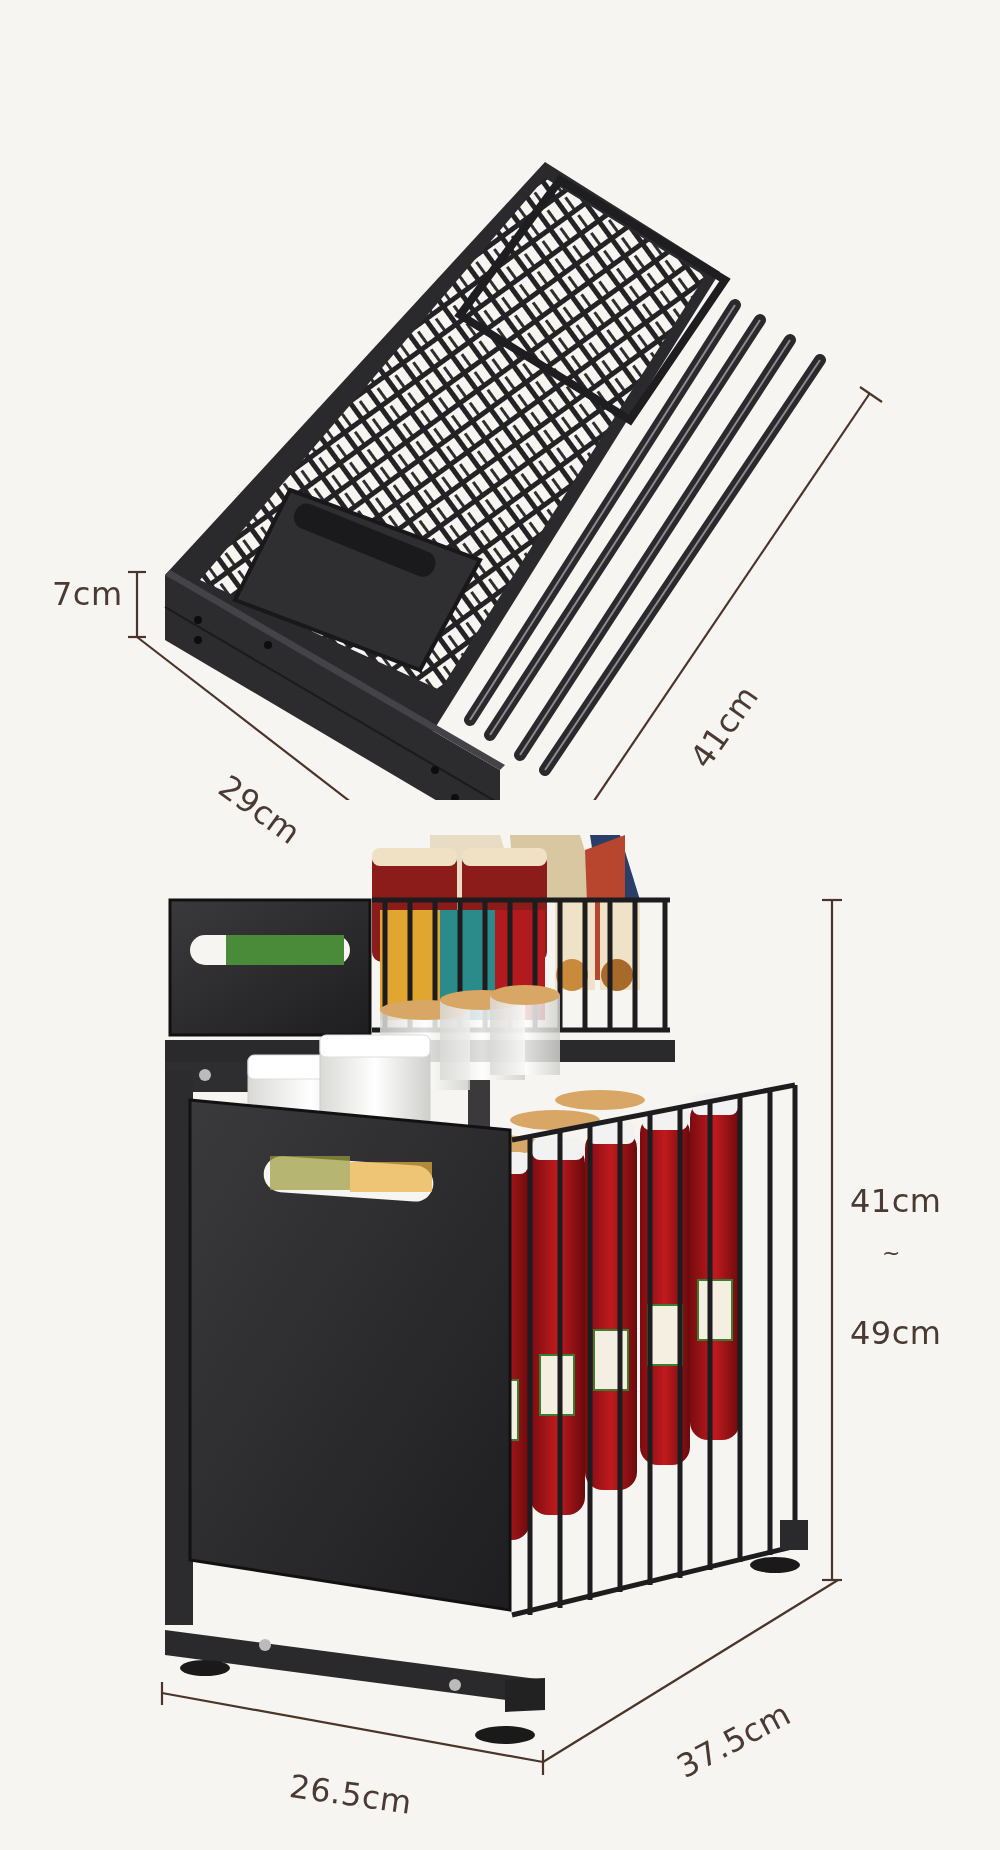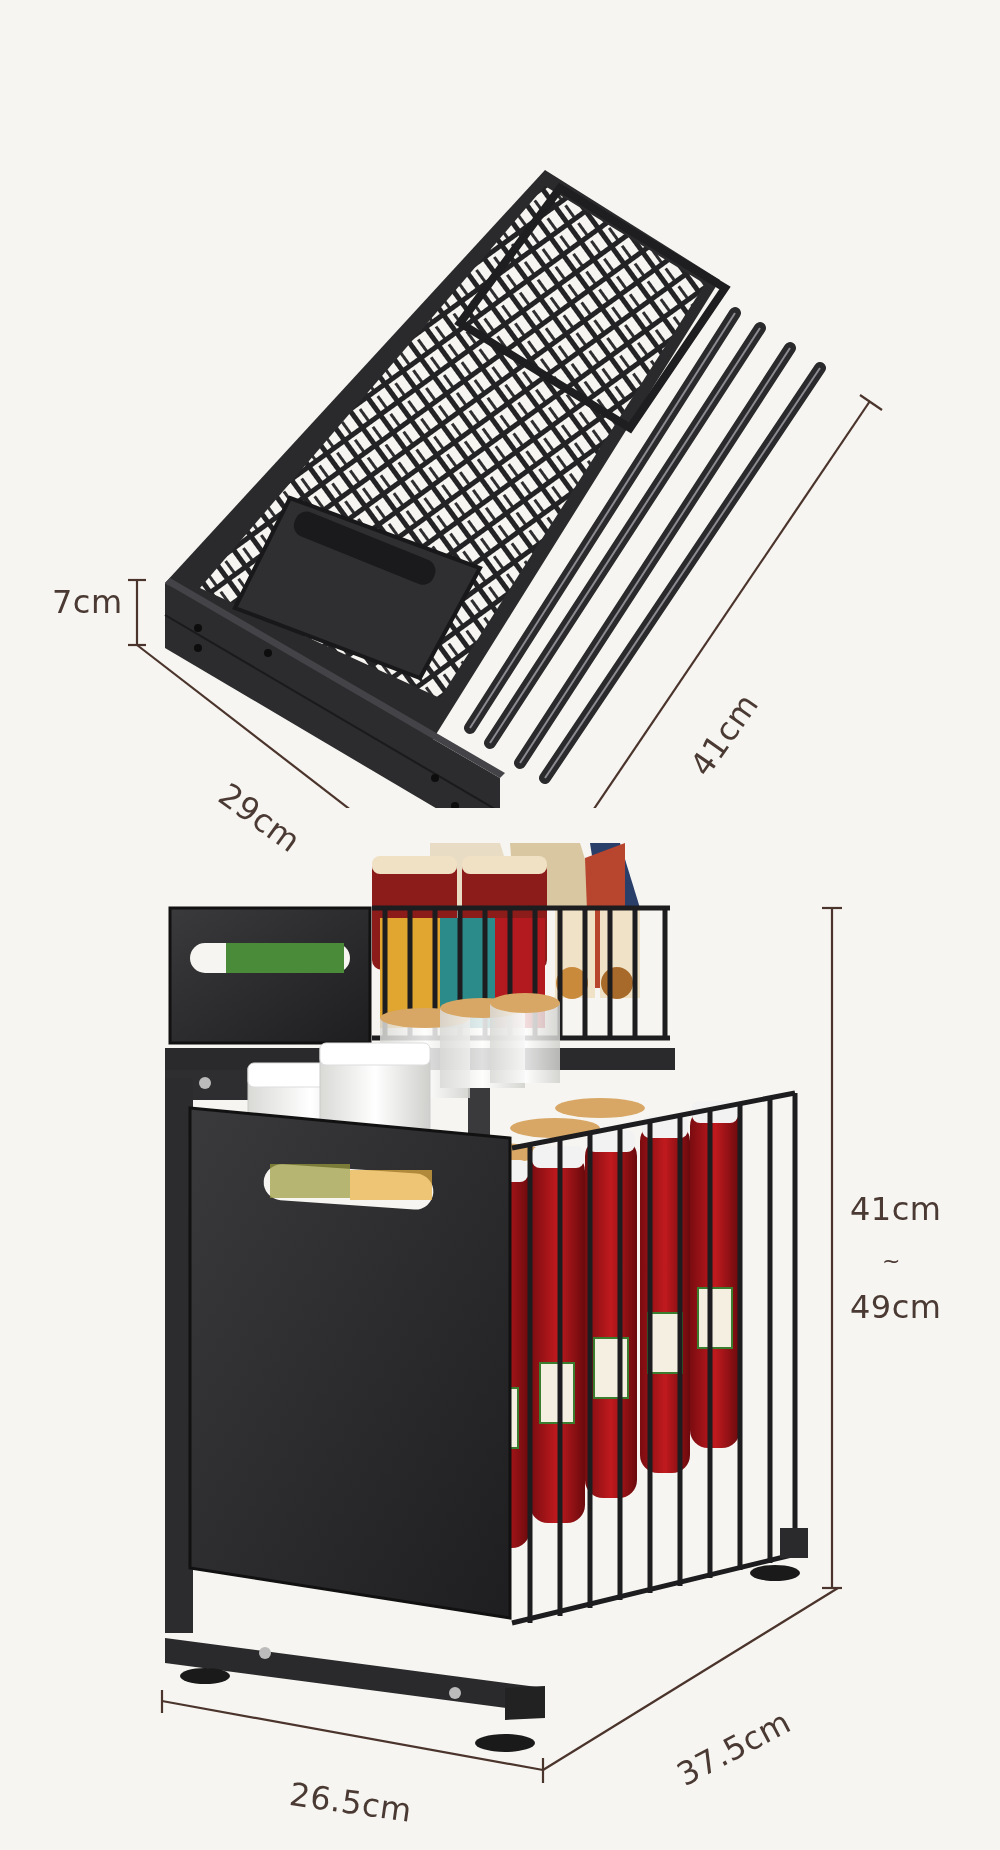--- a/index.html
+++ b/index.html
@@ -1,17 +1,17 @@
 <!DOCTYPE html>
 <html><head>
 <meta charset="utf-8">
 <style>
   html, body { margin:0; padding:0; }
   body { width:1000px; height:1850px; background:#f7f5f1; position:relative; overflow:hidden; font-family:"DejaVu Sans", sans-serif; }
-  .abs { position:absolute;margin-top:8px; }
+  .abs { position:absolute; }
   svg { position:absolute; left:0; top:0; }
   .dim-label { position:absolute; color:#4a3a33; font-size:32px; letter-spacing:0.5px; white-space:nowrap; line-height:1; }
 </style>
 </head>
 <body>
 
 <div class="abs" style="left:0;top:0;width:1000px;height:800px;">
   <svg width="1000" height="800" viewBox="0 0 1000 800">
     <defs>
       <pattern id="grid1" width="22" height="22" patternUnits="userSpaceOnUse" patternTransform="rotate(-36)">
@@ -221,16 +221,16 @@
       <line x1="822" y1="780" x2="842" y2="780"></line>
       <line x1="162" y1="893" x2="543" y2="962"></line>
       <line x1="162" y1="882" x2="162" y2="905"></line>
       <line x1="543" y1="950" x2="543" y2="975"></line>
       <line x1="543" y1="962" x2="838" y2="780"></line>
     </g>
   </svg>
 
   <div class="dim-label" style="left:850px;top:385px;">41cm</div>
   <div class="dim-label" style="left:882px;top:442px;font-size:22px;">~</div>
-  <div class="dim-label" style="left:850px;top:483px;">49cm</div>
+  <div class="dim-label" style="left:850px;top:517px;">49cm</div>
   <div class="dim-label" style="left:292px;top:970px;transform:rotate(8deg);transform-origin:left top;">26.5cm</div>
   <div class="dim-label" style="left:672px;top:955px;transform:rotate(-28deg);transform-origin:left top;">37.5cm</div>
 </div>
 
 </body></html>

